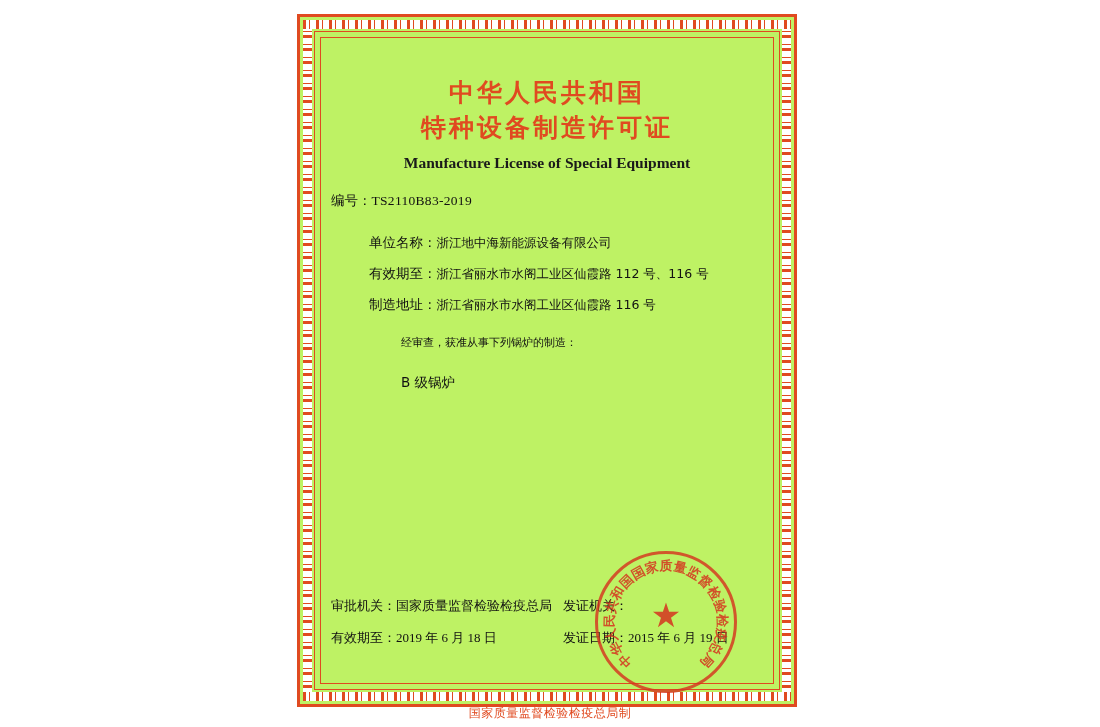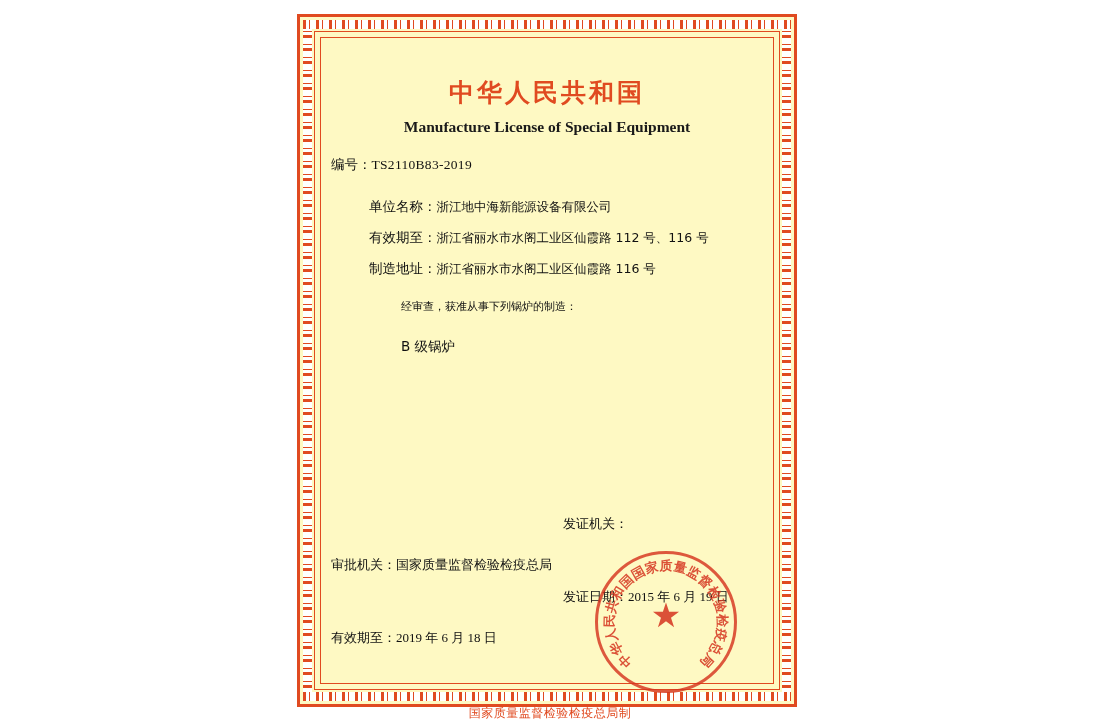--- a/index.html
+++ b/index.html
@@ -15,21 +15,21 @@
     overflow: hidden;
   }
 
   
   .certificate {
     position: absolute;
     left: 297px;
     top: 14px;
     width: 500px;
     height: 693px;
-    background: #fef9c3;
+    background: #bef264;
     box-sizing: border-box;
   }
 
   
   .border-outer {
     position: absolute;
     inset: 0;
     border: 3px solid #e04a20;
     box-sizing: border-box;
   }
@@ -186,21 +186,20 @@
   .footer-row {
     display: flex;
     font-size: 13px;
     color: #111;
     font-family: "DejaVu Sans", sans-serif;
     margin-bottom: 14px;
   }
   .footer-col-left {
     width: 232px;
     white-space: nowrap;
-    margin-top: 41px;
   }
   .footer-col-right {
     white-space: nowrap;
   }
   .footer-val {
     font-family: "Liberation Serif", serif;
   }
 
   
   .seal {
@@ -262,20 +261,21 @@
 <div class="certificate">
 
   <div class="border-outer"></div>
   <div class="border-fret"></div>
   <div class="border-inner-line"></div>
   <div class="border-thin-line"></div>
 
   <div class="content">
 
     <div class="title-cn">中华人民共和国</div>
+    <div class="title-cn2">特种设备制造许可证</div>
     <div class="title-en">Manufacture License of Special Equipment</div>
 
     <div class="serial-row">
       <span>编号：</span><span class="num">TS2110B83-2019</span>
     </div>
 
     <div class="fields">
       <div class="field-row">
         <span class="field-label">单位名称：</span>
         <span class="field-value">浙江地中海新能源设备有限公司</span>

